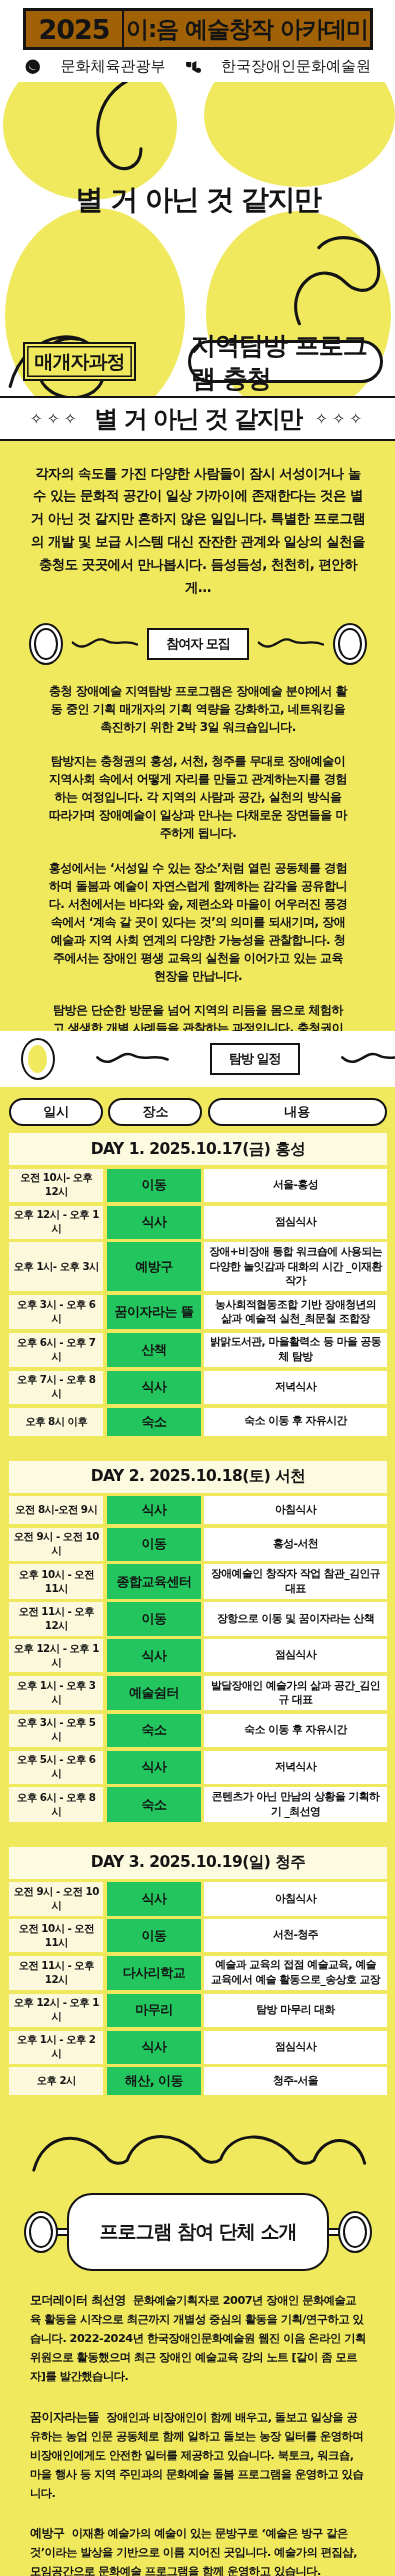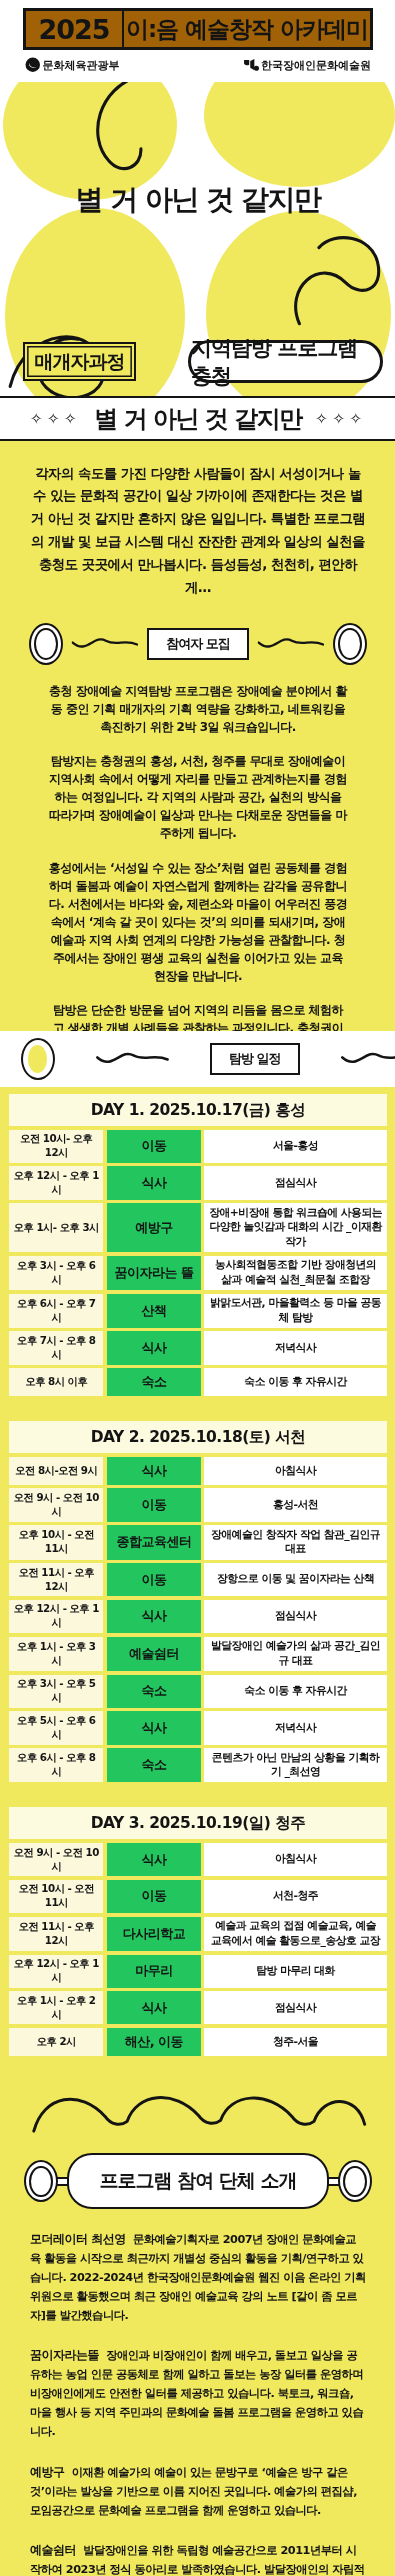--- a/index.html
+++ b/index.html
@@ -21,21 +21,21 @@
   .sec-header{height:82px}
   .title-box{
     margin:8.2px 23px 0;height:42px;border:3.1px solid var(--ink);
     display:flex;align-items:stretch;background:#a16207;
   }
   .title-year{width:98px;display:flex;align-items:center;justify-content:center;
     font-size:27px;font-weight:900;letter-spacing:-1px;border-right:2.6px solid var(--ink)}
   .title-main{flex:1;display:flex;align-items:center;justify-content:center;
     font-size:23px;font-weight:900;letter-spacing:-1px}
   .logos{display:flex;justify-content:space-between;align-items:center;margin:7.2px 25px 0}
-  .logo{display:flex;align-items:center;gap:2px;font-size:11px;font-weight:700}
+  .logo{display:flex;align-items:center;gap:20px;font-size:15px;font-weight:400}
   .logo svg{display:block}
 
   
   .sec-hero{height:314px}
   .blob{position:absolute;background:var(--yellow);border-radius:50%}
   .blob.b1{left:3.1px;top:-32px;width:174px;height:150px}
   .blob.b2{left:204px;top:-39px;width:191px;height:144px}
   .blob.b3{left:5.2px;top:126px;width:180px;height:216px}
   .blob.b4{left:206px;top:129px;width:185px;height:206px}
   .doodle{position:absolute;pointer-events:none}
@@ -47,21 +47,21 @@
     position:absolute;left:23px;top:260px;width:113px;height:39px;
     background:var(--yellow);border:2.6px solid var(--ink);
     box-shadow:inset 0 0 0 2.1px var(--yellow),inset 0 0 0 3.6px var(--ink);
     display:flex;align-items:center;justify-content:center;
     font-size:19px;font-weight:900;letter-spacing:-1px;
   }
   .badge-region{
     position:absolute;left:188px;top:258px;width:195px;height:43px;
     background:#fff;border:3.1px solid var(--ink);border-radius:24px;
     display:flex;align-items:center;justify-content:center;
-    font-size:21px;font-weight:900;letter-spacing:-1px;
+    font-size:25px;font-weight:900;letter-spacing:-1px;
   }
 
   
   .sec-band{
     height:45px;border-top:2.6px solid var(--ink);border-bottom:2.6px solid var(--ink);
     display:flex;align-items:center;justify-content:center;gap:13.4px;background:#fff;
   }
   .spark{font-size:15.5px;letter-spacing:4.1px;font-weight:700}
   .band-title{font-size:24px;font-weight:900;letter-spacing:-1.5px}
 
@@ -97,21 +97,21 @@
     justify-content:center;font-size:15.5px;font-weight:800;letter-spacing:-0.5px}
   .srow{display:grid;grid-template-columns:94px 94px 1fr;gap:3.6px;margin-top:3.6px}
   .srow>div{min-height:28px;display:flex;align-items:center;justify-content:center;
     text-align:center;padding:2.6px 4.1px}
   .cell-time{background:var(--cream);font-size:10.3px;font-weight:600;letter-spacing:-0.5px}
   .cell-place{background:#22c55e;font-size:13px;font-weight:700;letter-spacing:-0.5px}
   .cell-desc{background:#fff;font-size:10.8px;font-weight:600;line-height:1.35;letter-spacing:-0.5px}
   .wave{display:block;margin:26px auto 0}
   .orgs-chain{display:flex;align-items:center;margin:12.4px 14.4px 0}
   .orgs-pill{flex:1;background:#fff;border:2.1px solid var(--ink);border-radius:25px;
-    padding:13px 0;text-align:center;font-size:19px;font-weight:900;letter-spacing:-1px;z-index:1}
+    padding:24px 0;text-align:center;font-size:19px;font-weight:900;letter-spacing:-1px;z-index:1}
   .minibar{width:17.5px;height:8.2px;background:#fff;border:2.1px solid var(--ink);margin:0 -4.1px}
   .org-p{width:336px;margin:19.6px auto 0;font-size:11.3px;line-height:1.68;
     font-weight:600;letter-spacing:-0.5px}
   .org-name{font-weight:900;font-size:12px;margin-right:7.2px}
 </style>
 </head>
 <body>
 
 <svg width="0" height="0" style="position:absolute" aria-hidden="true">
   <defs>
@@ -209,20 +209,25 @@
       </svg>
     <div class="chain-box">탐방 일정</div>
     <svg class="squig" viewBox="0 0 300 58" width="155" height="30">
         <use href="#link" width="100%" height="58"></use>
       </svg>
 
   </div>
 </div>
 
 <div class="sec sec-main">
+  <div class="pills">
+    <div class="pill c1">일시</div>
+    <div class="pill c2">장소</div>
+    <div class="pill c3">내용</div>
+  </div>
 
   <div class="day-block">
     <div class="day-title">DAY 1. 2025.10.17(금) 홍성</div>
     <div class="srow">
         <div class="cell-time">오전 10시- 오후 12시</div>
         <div class="cell-place">이동</div>
         <div class="cell-desc">서울-홍성</div>
       </div>
     <div class="srow">
         <div class="cell-time">오후 12시 - 오후 1시</div>

